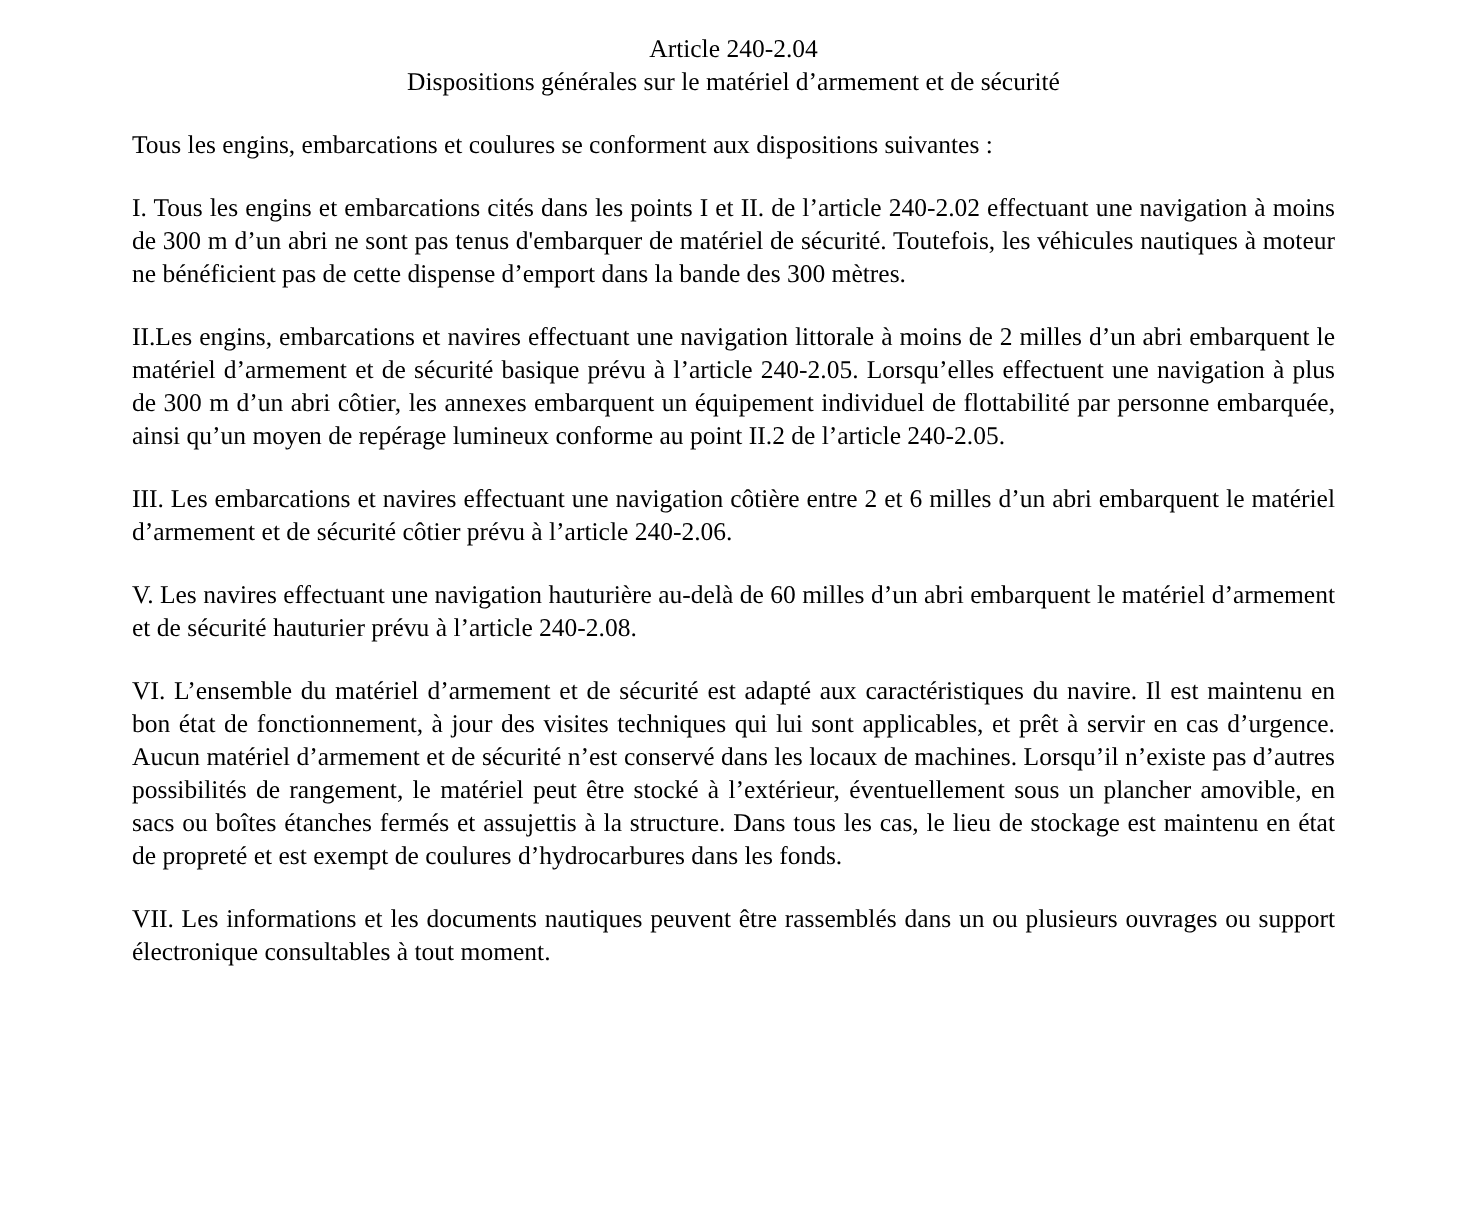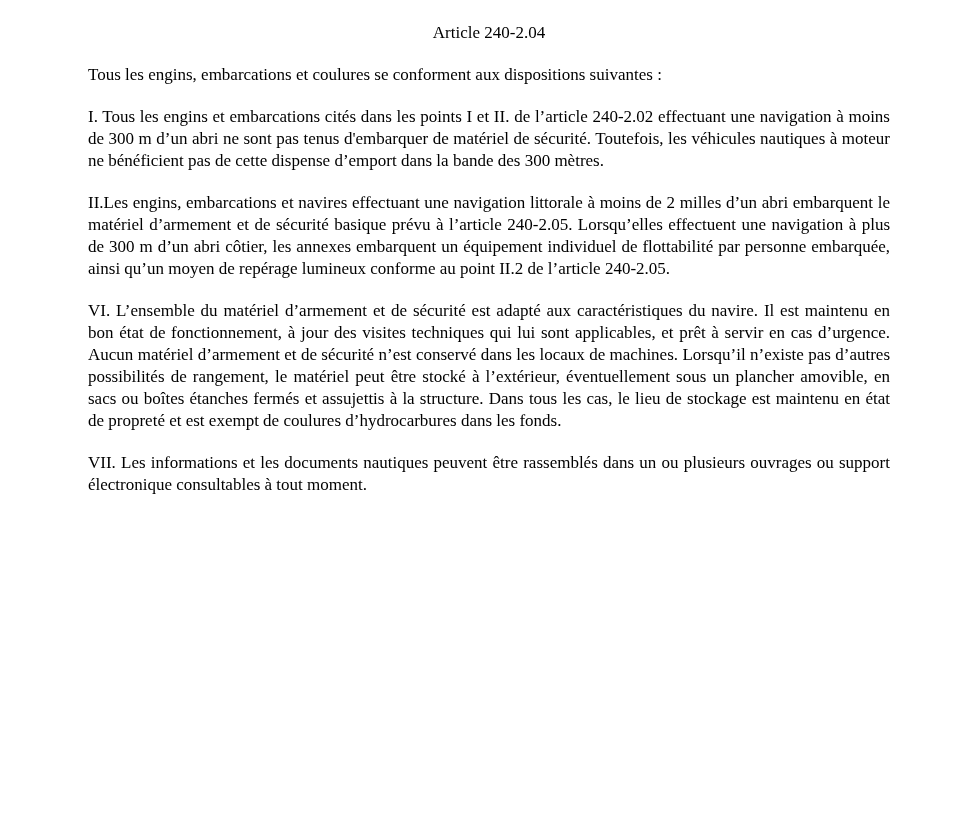--- a/index.html
+++ b/index.html
@@ -36,29 +36,32 @@
     font-style: italic;
   }
 </style>
 </head>
 <body>
 
 <div class="page">
 
   <div class="titles">
     <span class="doc-title">Article 240-2.04</span>
+    <span class="doc-subtitle">Dispositions générales sur le matériel d’armement et de sécurité</span>
   </div>
 
   <p class="para">Tous les engins, embarcations et coulures se conforment aux dispositions suivantes :</p>
 
   <p class="para">I. Tous les engins et embarcations cités dans les points I et II. de l’article 240-2.02 effectuant une navigation à moins de 300 m d’un abri ne sont pas tenus d'embarquer de matériel de sécurité. Toutefois, les véhicules nautiques à moteur ne bénéficient pas de cette dispense d’emport dans la bande des 300 mètres.</p>
 
   <p class="para">II.Les engins, embarcations et navires effectuant une navigation littorale à moins de 2 milles d’un abri embarquent le matériel d’armement et de sécurité basique prévu à l’article 240-2.05. Lorsqu’elles effectuent une navigation à plus de 300 m d’un abri côtier, les annexes embarquent un équipement individuel de flottabilité par personne embarquée, ainsi qu’un moyen de repérage lumineux conforme au point II.2 de l’article 240-2.05.</p>
 
+  <p class="para">III. Les embarcations et navires effectuant une navigation côtière entre 2 et 6 milles d’un abri embarquent le matériel d’armement et de sécurité côtier prévu à l’article 240-2.06.</p>
 
 
+  <p class="para">V. Les navires effectuant une navigation hauturière au-delà de 60 milles d’un abri embarquent le matériel d’armement et de sécurité hauturier prévu à l’article 240-2.08.</p>
 
   <p class="para">VI. L’ensemble du matériel d’armement et de sécurité est adapté aux caractéristiques du navire. Il est maintenu en bon état de fonctionnement, à jour des visites techniques qui lui sont applicables, et prêt à servir en cas d’urgence. Aucun matériel d’armement et de sécurité n’est conservé dans les locaux de machines. Lorsqu’il n’existe pas d’autres possibilités de rangement, le matériel peut être stocké à l’extérieur, éventuellement sous un plancher amovible, en sacs ou boîtes étanches fermés et assujettis à la structure. Dans tous les cas, le lieu de stockage est maintenu en état de propreté et est exempt de coulures d’hydrocarbures dans les fonds.</p>
 
   <p class="para">VII. Les informations et les documents nautiques peuvent être rassemblés dans un ou plusieurs ouvrages ou support électronique consultables à tout moment.</p>
 
 
 </div>
 
 </body></html>

